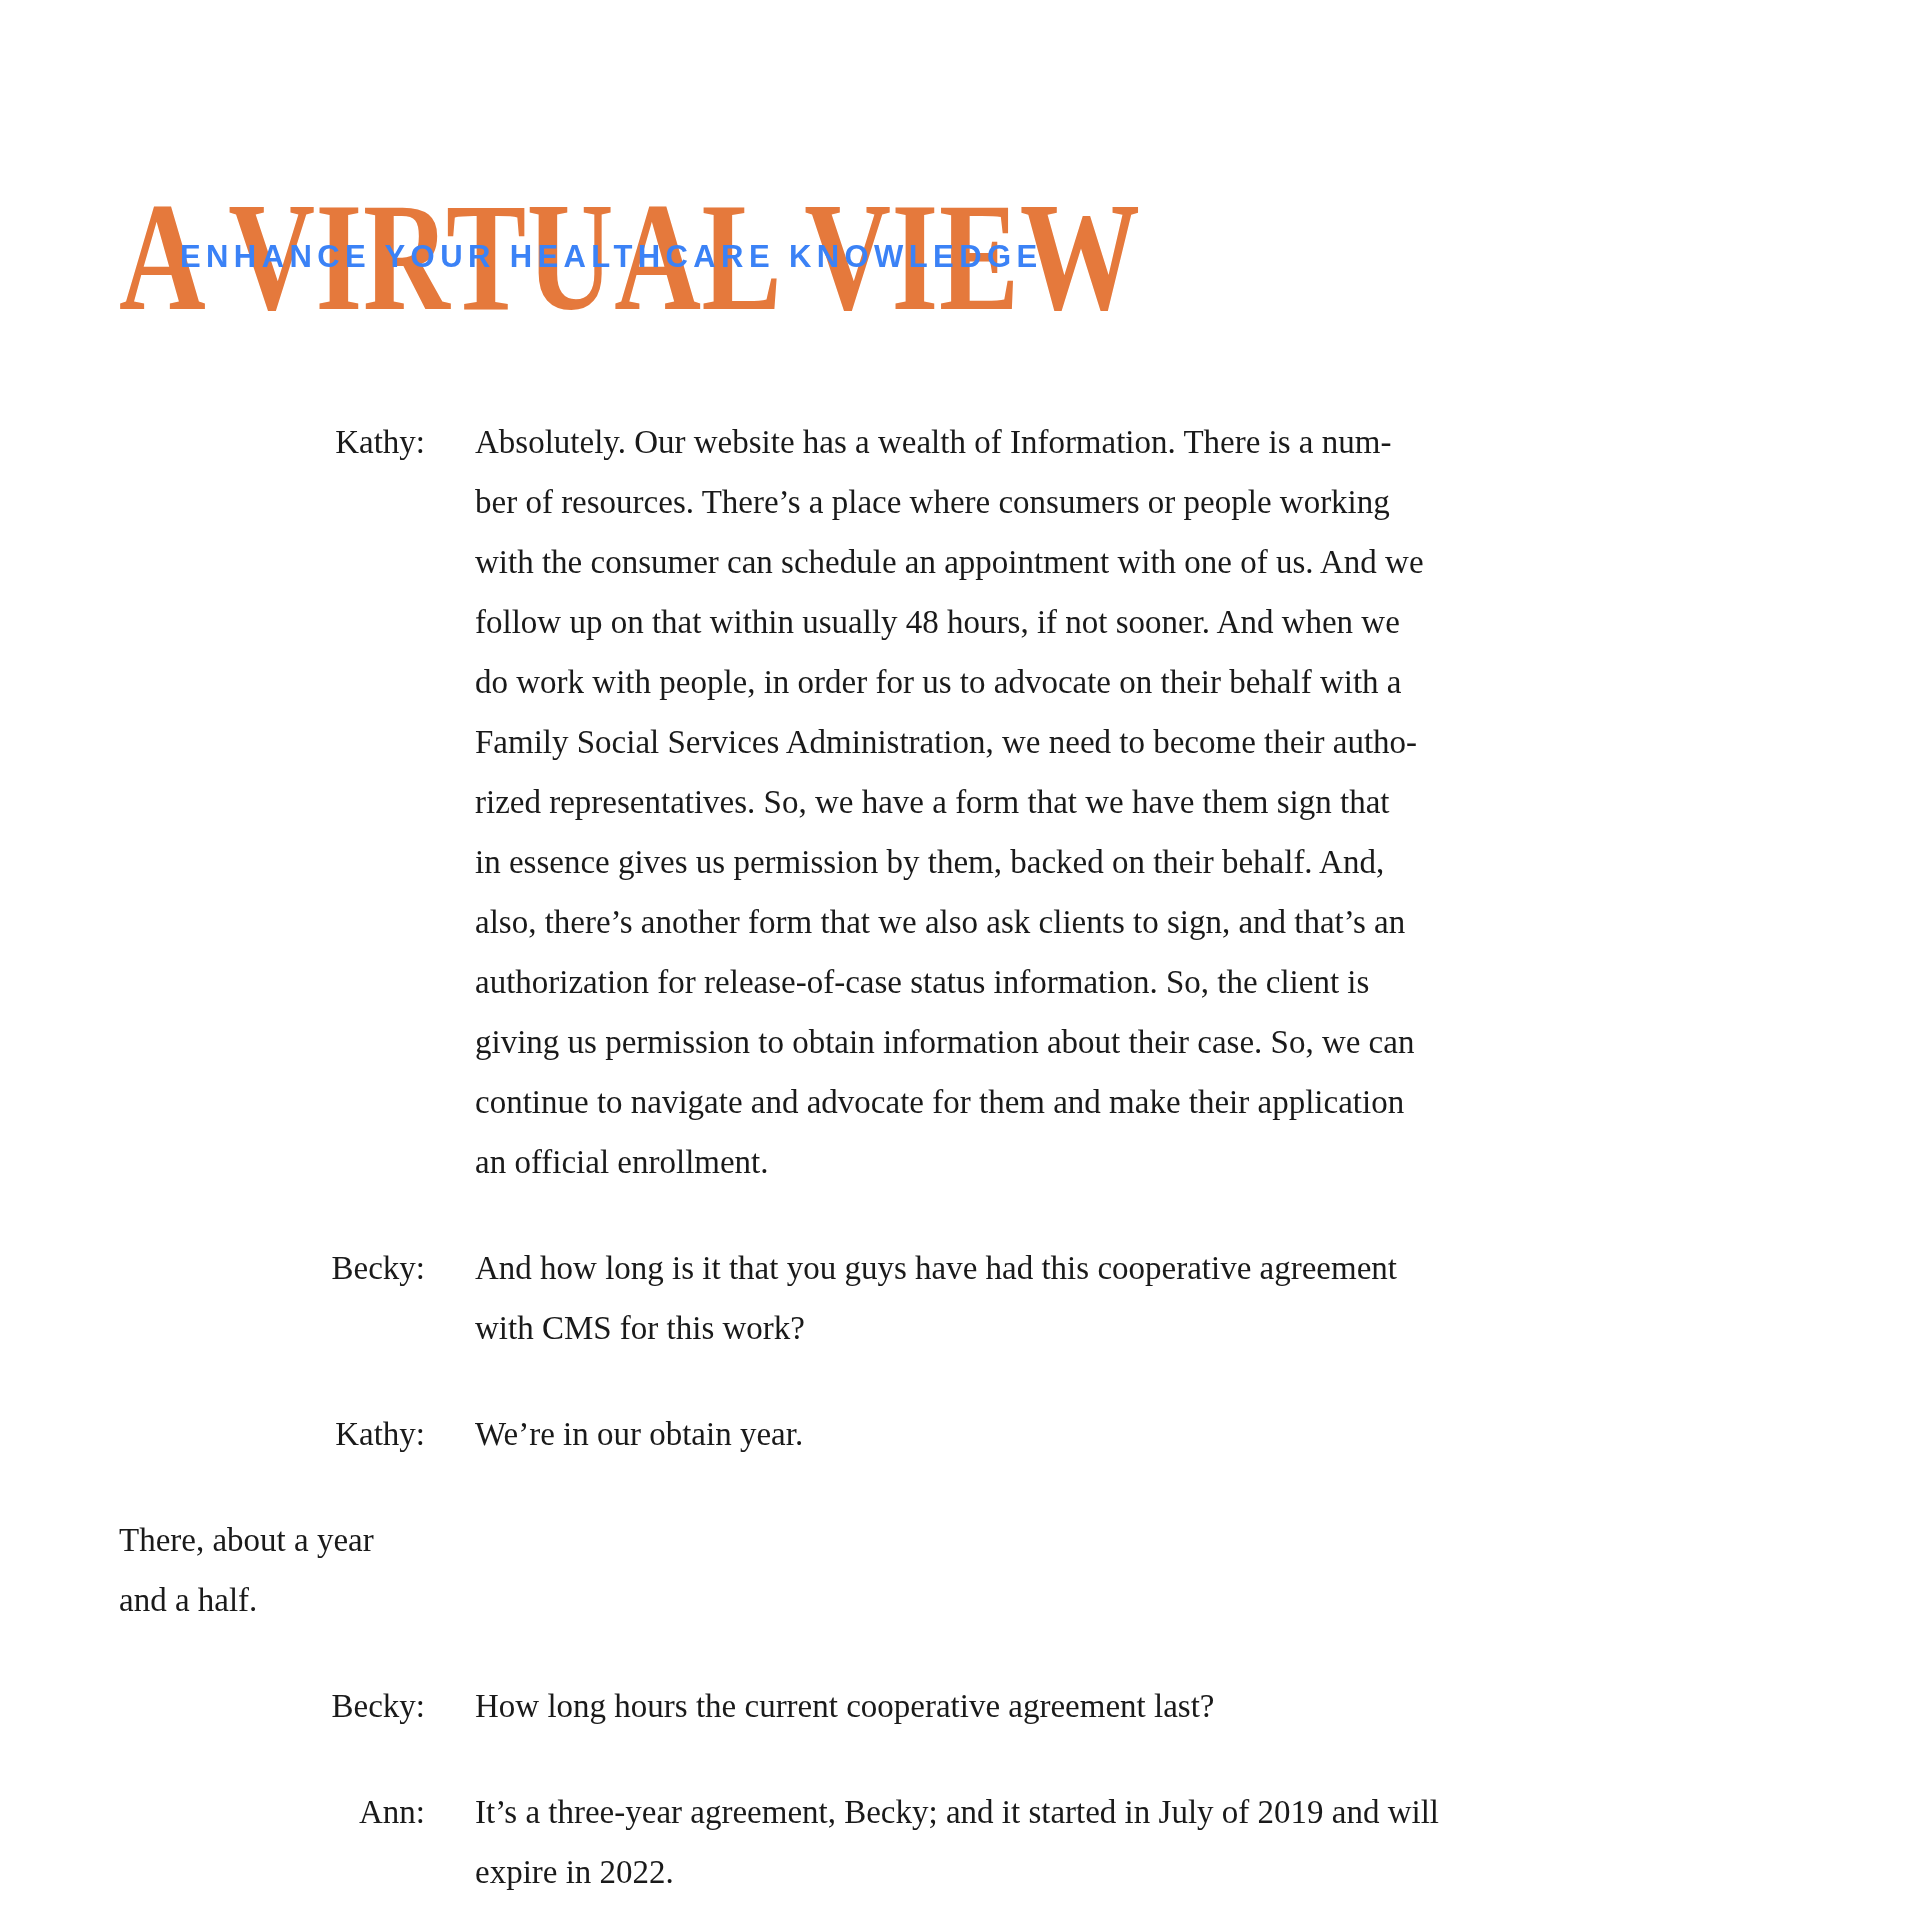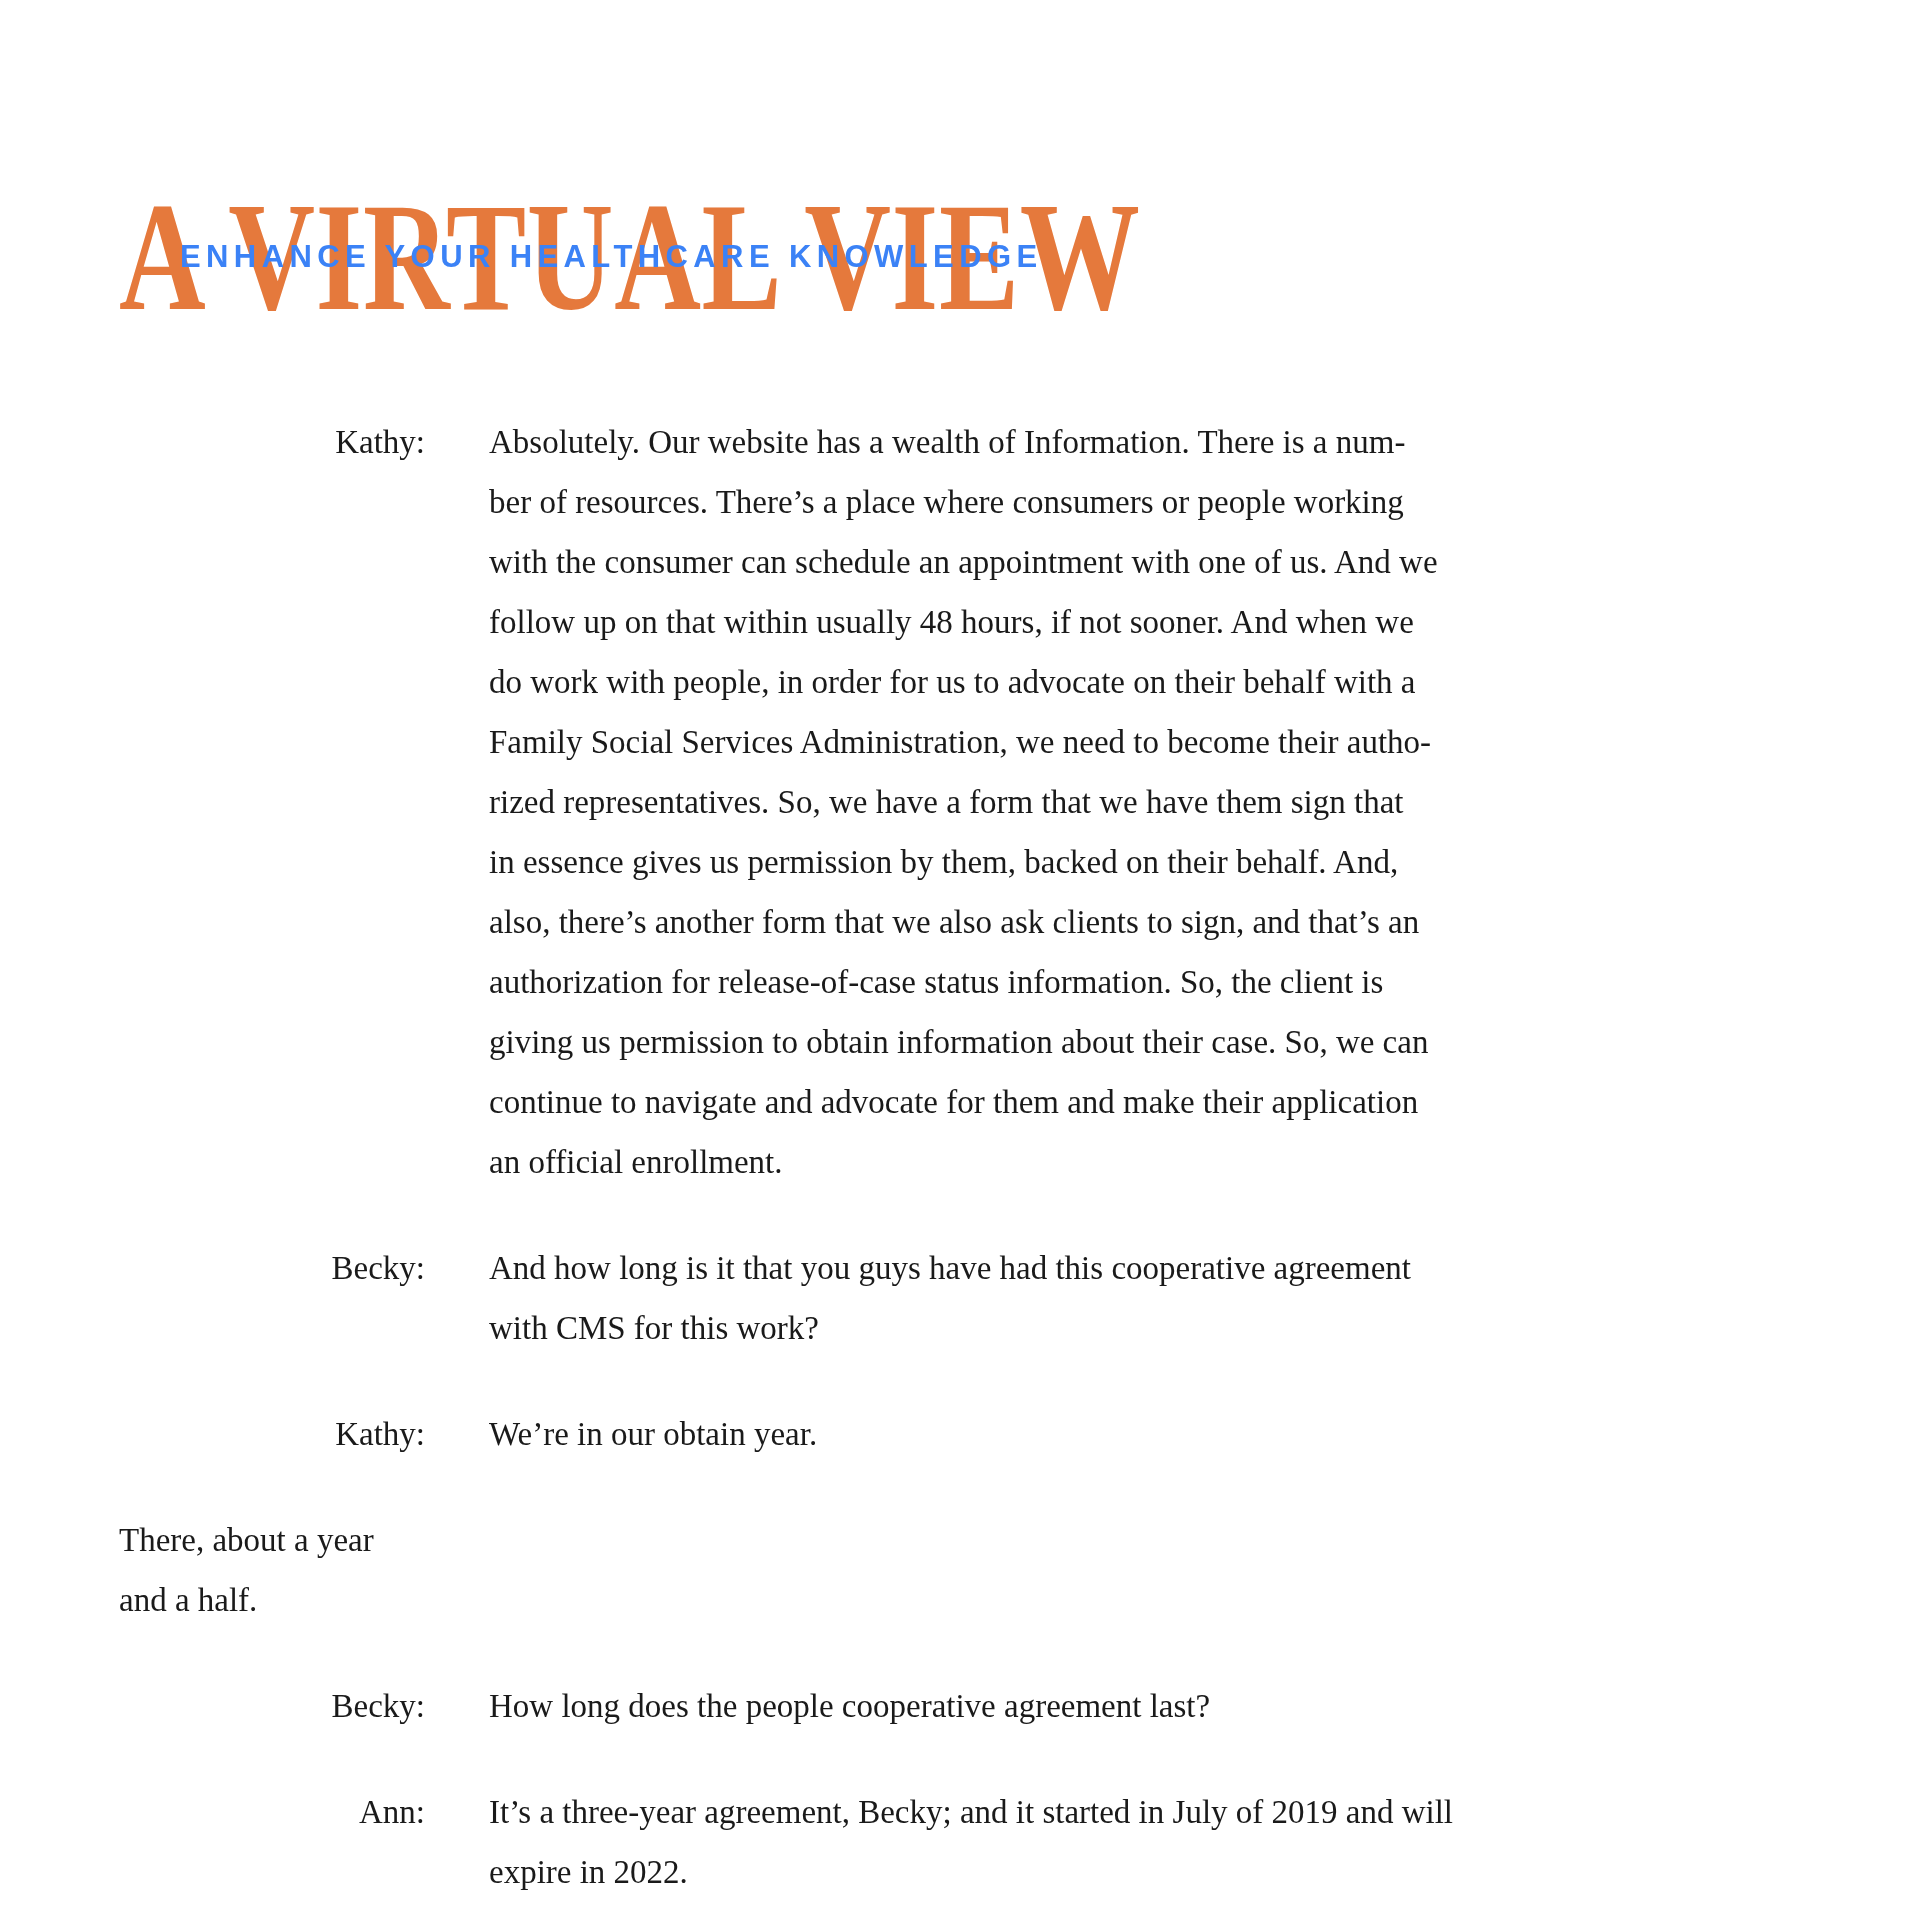--- a/index.html
+++ b/index.html
@@ -47,21 +47,21 @@
   
   .transcript {
     position: absolute;
     left: 119px;
     top: 412px;
     width: 1637px;
   }
   .speech {
     display: grid;
     grid-template-columns: 306px 1267px;
-    column-gap: 64px;
+    column-gap: 50px;
     margin-bottom: 46px;
   }
   .speaker {
     text-align: right;
     font-size: 33px;
     line-height: 60px;
     white-space: nowrap;
   }
   .speech-text {
     font-size: 33px;
@@ -106,21 +106,21 @@
     <div class="speaker">Kathy:</div>
     <div class="speech-text">We’re in our obtain year.</div>
   </div>
 
   <div class="speech">
     <div class="speech-text">There, about a year and a half.</div>
   </div>
 
   <div class="speech">
     <div class="speaker">Becky:</div>
-    <div class="speech-text">How long does the people cooperative agreement last?</div>
+    <div class="speech-text">How long hours the current cooperative agreement last?</div>
   </div>
 
   <div class="speech">
     <div class="speaker">Ann:</div>
     <div class="speech-text">It’s a three-year agreement, Becky; and it started in July of 2019 and will
 expire in 2022.</div>
   </div>
 
   <div class="speech">
     <div class="speaker">Becky:</div>

